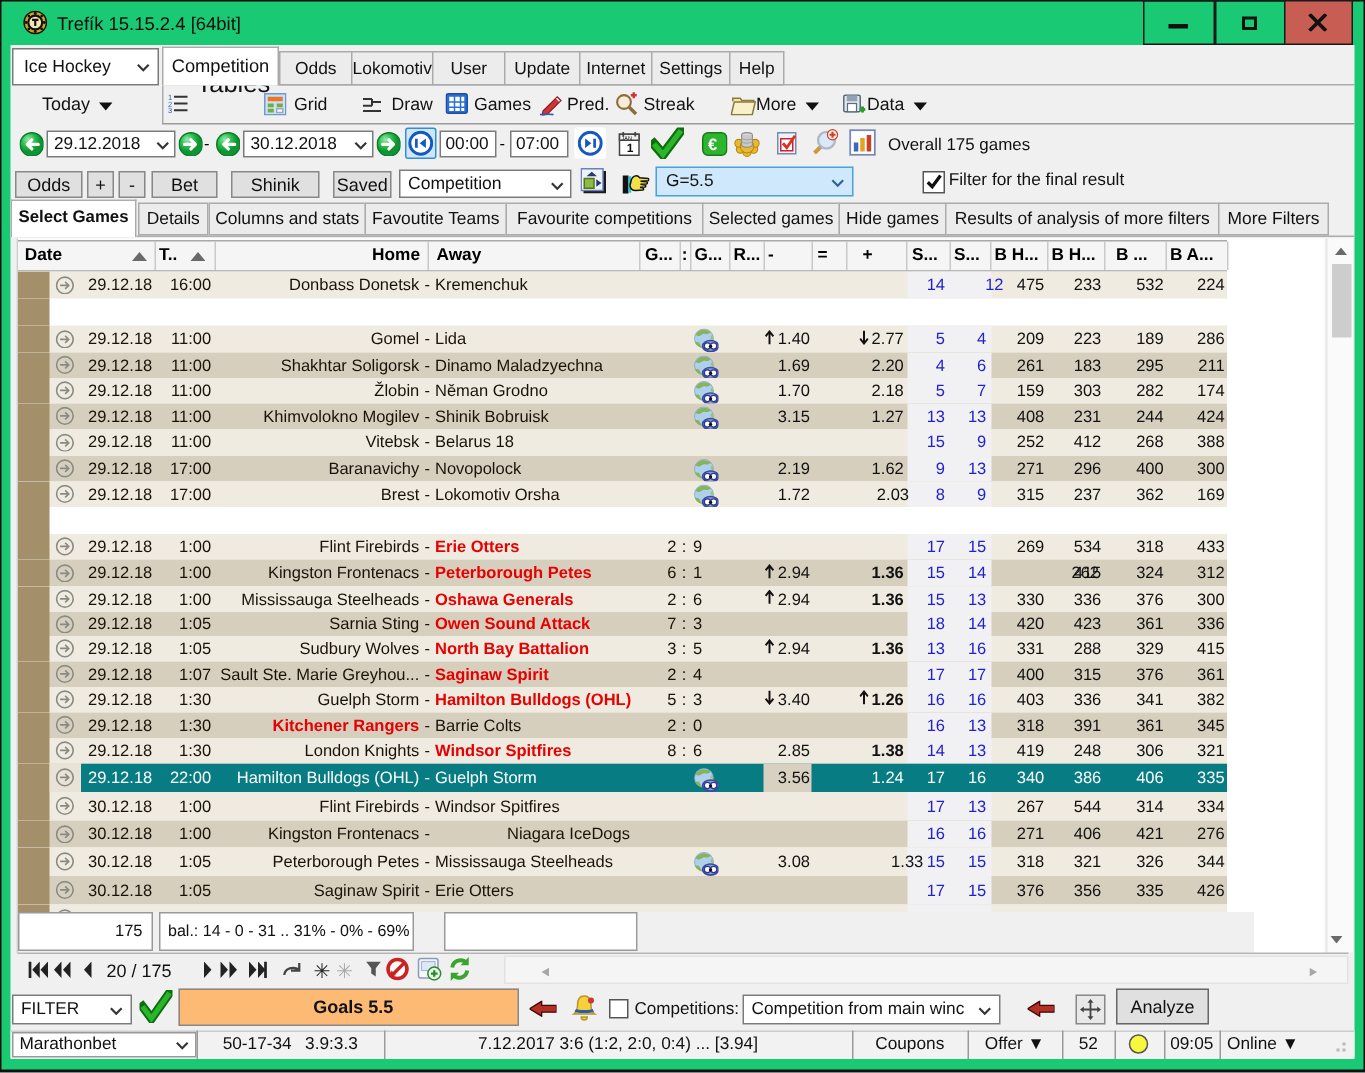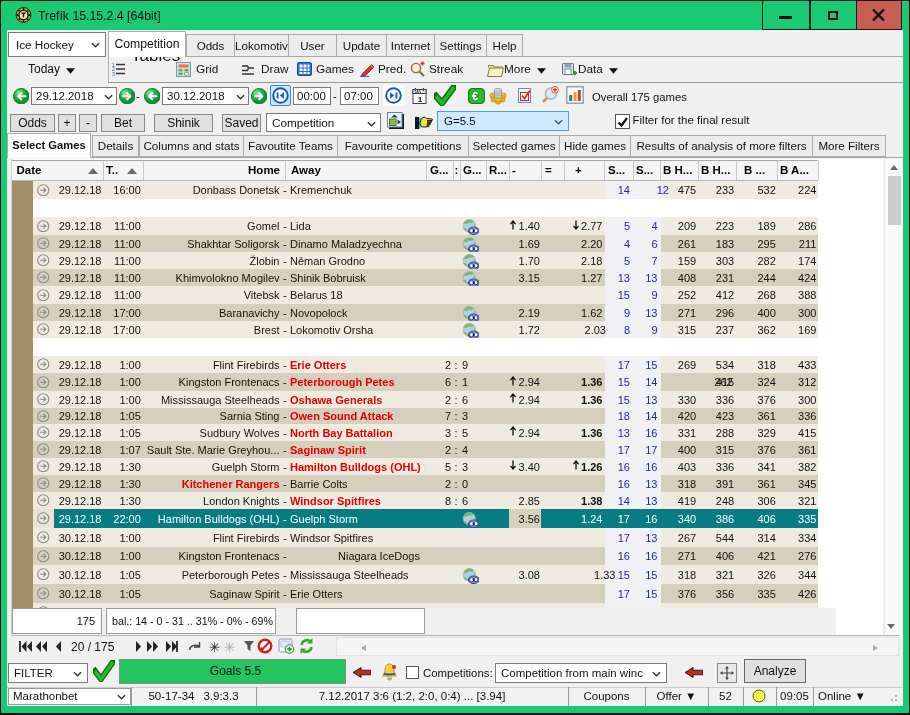--- a/index.html
+++ b/index.html
@@ -1011,21 +1011,21 @@
 <div class="combo" style="left:8px;top:663px;width:80px;height:20px">
     <span class="abs" style="left:5px;top:3px;font-size:11.5px">FILTER</span>
     <svg class="chev" style="left:64px;top:7px" viewBox="0 0 10 6">
       <path d="M1 1 5 5 9 1" stroke="#333" stroke-width="1.6" fill="none"></path>
     </svg>
   </div>
 <svg class="abs" style="left:93px;top:660px" width="22" height="22" viewBox="0 0 22 22">
     <path d="M2 11 8 19 20 2" fill="none" stroke="#0e6e0e" stroke-width="6" stroke-linecap="square"></path>
     <path d="M2 11 8 19 20 2" fill="none" stroke="#2ab52a" stroke-width="3.4"></path>
   </svg>
-<div class="btn" style="left:119px;top:658.5px;width:227px;height:25.5px;line-height:23.5px;border:1px solid #888;background:#22c55e;font-weight:normal;padding-left:6px">Goals 5.5</div>
+<div class="btn" style="left:119px;top:658.5px;width:227px;height:25.5px;line-height:23.5px;border:1px solid #888;background:#fdba74;font-weight:bold;padding-left:6px">Goals 5.5</div>
 <svg class="abs" style="left:353px;top:667px" width="18" height="11" viewBox="0 0 20 12">
     <path d="M0 6 9 .5v3H20v5H9v3z" fill="#b43024" stroke="#3a0a0a" stroke-width="1"></path>
   </svg>
 <svg class="abs" style="left:381px;top:663px" width="17" height="18" viewBox="0 0 17 18">
     <path d="M8.5 1C5 1 4 4 4 7c0 3-1 5-2.5 6h14C14 12 13 10 13 7c0-3-1-6-4.5-6z" fill="#f7d03c" stroke="#b8962e"></path>
     <path d="M6.5 15a2 2 0 0 0 4 0z" fill="#f7d03c" stroke="#b8962e"></path>
     <path d="M2.5 10.5c2 1.2 10 1.2 12 0" stroke="#2a5db0" stroke-width="2" fill="none"></path>
     <circle cx="13" cy="4" r="2" fill="#d13438"></circle>
   </svg>
 <div class="abs" style="left:406px;top:666px;width:13px;height:13px;background:#fff;border:1px solid #555"></div>

